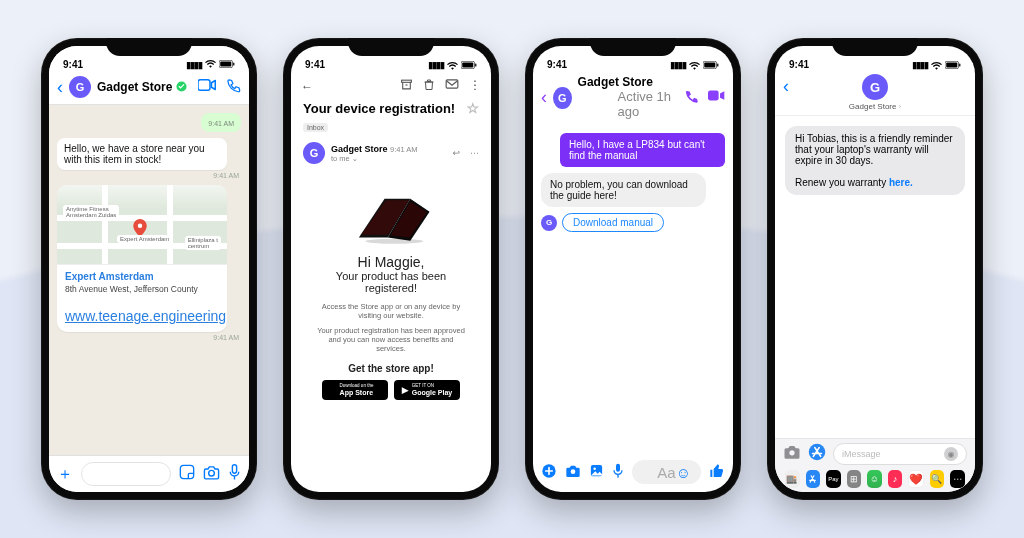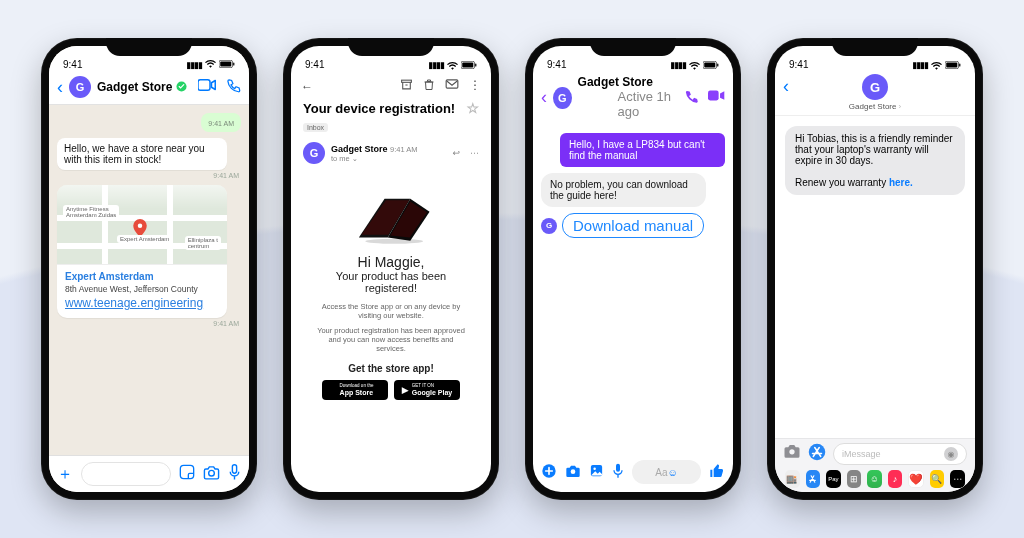--- a/index.html
+++ b/index.html
@@ -31,21 +31,21 @@
   .screen {
     width:100%; height:100%; border-radius:28px; background:#fff; overflow:hidden;
     display:flex; flex-direction:column; position:relative;
   }
   .notch {
     position:absolute; top:0; left:50%; transform:translateX(-50%);
     width:86px; height:18px; background:#0a0a0a; border-radius:0 0 14px 14px; z-index:5;
   }
   .status-bar {
     height:26px; display:flex; justify-content:space-between; align-items:flex-end;
-    padding:0 14px 2px; font-size:10px; font-weight:400; color:#000;
+    padding:0 14px 2px; font-size:10px; font-weight:700; color:#000;
   }
   .status-icons { display:flex; gap:3px; align-items:center; font-size:9px; }
   .sig { letter-spacing:-1px; }
 
   
   .wa .screen { background:#efeae2; }
   .wa .status-bar { background:#fff; }
   .wa-header {
     background:#fff; display:flex; align-items:center; padding:4px 8px 6px; gap:6px;
     border-bottom:1px solid #e2e2e2;
@@ -78,21 +78,21 @@
     position:relative; overflow:hidden;
     border-bottom:1px solid #eee;
   }
   .road-h{position:absolute;left:0;right:0;height:6px;background:#fff;}
   .road-v{position:absolute;top:0;bottom:0;width:6px;background:#fff;}
   .pin{font-size:14px;}
   .map-label{position:absolute;font-size:6px;color:#666;background:#fff;padding:1px 3px;border-radius:3px;}
   .map-meta{ padding:6px 8px 8px; }
   .map-title{ color:#2a7fe0; font-size:10px; font-weight:600; }
   .map-addr{ color:#444; font-size:8.5px; margin-top:2px; }
-  .map-link{ color:#2a7fe0; font-size:12px; text-decoration:underline; margin-top:2px; }
+  .map-link{ color:#2a7fe0; font-size:14px; text-decoration:underline; margin-top:14px; }
   .wa-footer {
     background:#fff; border-top:1px solid #e0e0e0; padding:6px 8px;
     display:flex; align-items:center; gap:8px;
   }
   .wa-input{ flex:1; height:24px; background:#fff; border:1px solid #e3e3e3; border-radius:14px; }
   .ic-blue{ color:#007aff; font-size:16px; }
 
   
   .gm .screen { background:#fff; }
   .gm-hdr { display:flex; justify-content:space-between; padding:6px 10px 2px; color:#444; font-size:12px; }
@@ -118,36 +118,36 @@
   .fb .screen{ background:#fff; }
   .fb-hdr{ display:flex; align-items:center; gap:6px; padding:4px 8px 6px; }
   .fb-hdr .title{ font-size:12px; font-weight:700; line-height:1.1; }
   .fb-hdr .sub{ font-size:13px; color:#888;margin-left:40px; }
   .fb-hdr .right{ margin-left:auto; display:flex; gap:9px; color:#8a3ffc; font-size:14px; }
   .fb-body{ flex:1; padding:8px; font-size:10px; display:flex; flex-direction:column; gap:6px; }
   .fb-out{ align-self:flex-end; background:#7b2ff7; color:#fff; border-radius:6px; padding:6px 9px; max-width:165px; }
   .fb-in{ align-self:flex-start; background:#efefef; color:#111; border-radius:12px; padding:6px 9px; max-width:165px; }
   .fb-chip-row{ display:flex; align-items:center; gap:5px; }
   .fb-chip-row .avatar-g{width:16px;height:16px;font-size:8px;}
-  .fb-chip{ display:inline-block; border:1px solid #1e88ff; color:#1e88ff; border-radius:12px; padding:3px 10px; font-size:15px; background:#fff; }
+  .fb-chip{ display:inline-block; border:1px solid #1e88ff; color:#1e88ff; border-radius:12px; padding:3px 10px; font-size:10px; background:#fff; }
   .fb-footer{ padding:6px 8px 8px; display:flex; align-items:center; gap:8px; }
-  .fb-input{ flex:1; height:24px; background:#f0f0f0; border-radius:14px; display:flex; align-items:center; padding:0 10px; justify-content:center; color:#aaa; font-size:10px; }
+  .fb-input{ flex:1; height:24px; background:#f0f0f0; border-radius:14px; display:flex; align-items:center; padding:0 10px; justify-content:flex-end; color:#aaa; font-size:15px; }
   .fb-icon{ color:#0a7cff; font-size:15px; }
 
   
   .im .screen{ background:#fff; }
   .im-hdr{ border-bottom:1px solid #eee; display:flex; flex-direction:column; align-items:center; padding:2px 8px 4px; position:relative; }
   .im-back{ position:absolute; left:8px; top:4px; color:#007aff; font-size:18px; }
   .im-hdr .avatar-g{ width:26px;height:26px;font-size:13px; }
   .im-hdr .t{ font-size:8px; color:#555; margin-top:2px; display:flex; align-items:center; gap:2px;}
   .im-body{ flex:1; padding:10px; font-size:10px; }
   .im-bubble{ background:#e9e9eb; border-radius:12px; padding:7px 10px; color:#000; max-width:180px; }
   .im-link{ color:#0a7cff; font-weight:600; }
   .im-footer{ background:#f4f4f6; border-top:1px solid #e6e6e8; padding:4px 8px; }
-  .im-input-row{ display:flex; gap:7px; }
+  .im-input-row{ display:flex; align-items:center; gap:7px; }
   .im-input{ flex:1; height:22px; border:1px solid #ddd; border-radius:12px; background:#fff; display:flex; align-items:center; padding:0 8px; color:#bbb; font-size:9px; justify-content:space-between;}
   .im-audio-dot{ width:14px; height:14px; border-radius:50%; background:#d0d0d2; display:flex; align-items:center; justify-content:center; font-size:8px; color:#888; }
   .app-dock{ display:flex; gap:6px; margin-top:5px; padding:0 2px; }
   .dock-item{ width:18px;height:18px;border-radius:5px; display:flex;align-items:center;justify-content:center;font-size:9px;color:#fff;}
 </style>
 </head>
 <body>
 
 <div class="bg-curve"></div>
 

